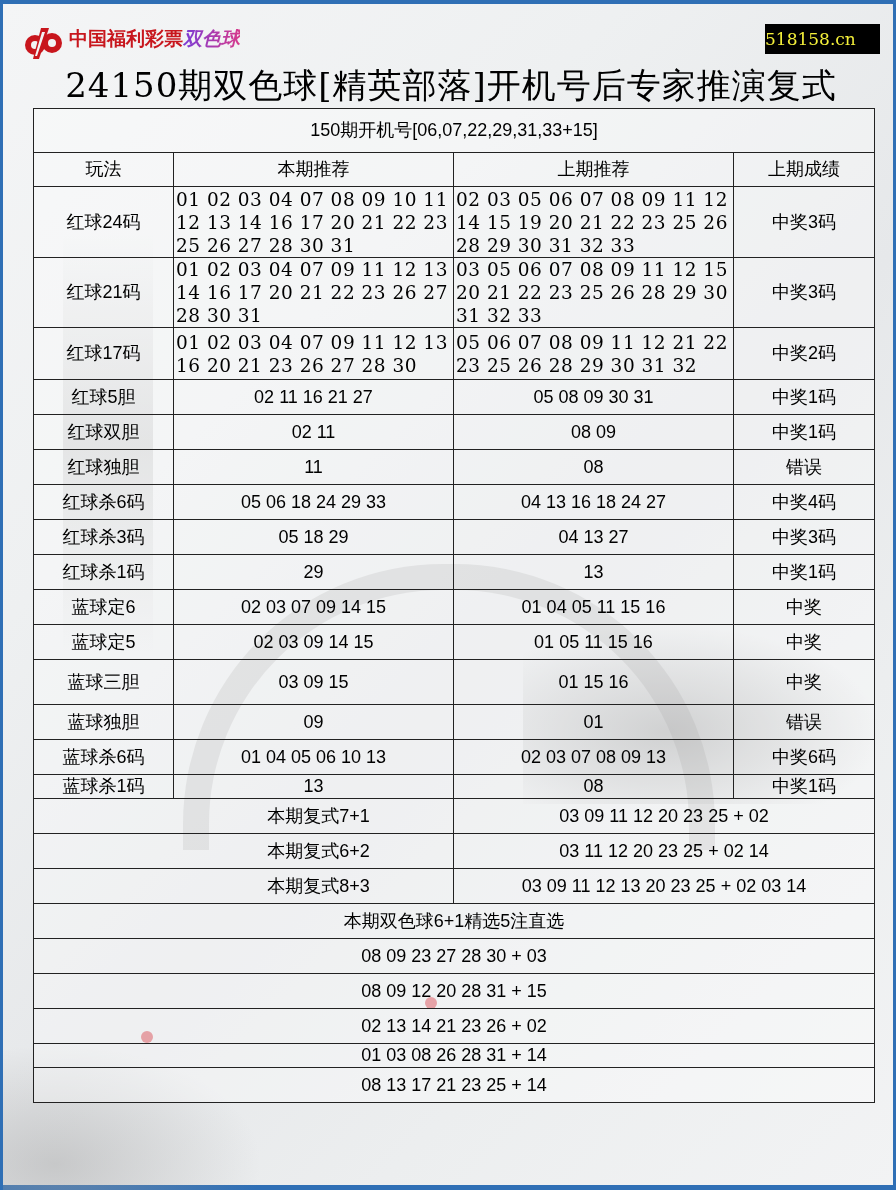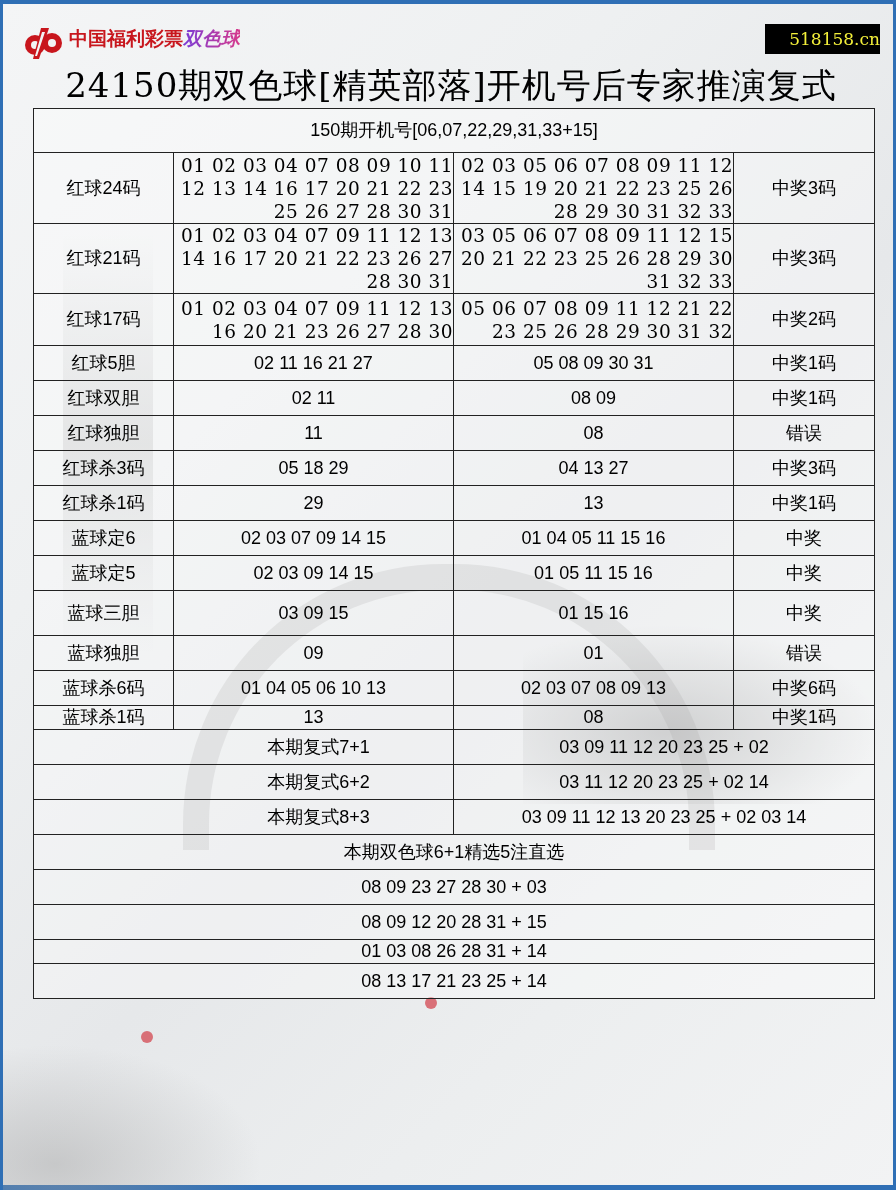--- a/index.html
+++ b/index.html
@@ -10,25 +10,25 @@
   .wm1{left:180px;top:560px;width:480px;height:260px;border:26px solid rgba(150,150,150,.28);border-bottom:none;border-radius:260px 260px 0 0;}
   .wm2{left:520px;top:620px;width:360px;height:180px;background:radial-gradient(ellipse at 40% 60%,rgba(90,90,90,.35),rgba(120,120,120,0) 70%);}
   .wm3{left:60px;top:230px;width:90px;height:420px;background:linear-gradient(180deg,rgba(150,150,150,0),rgba(140,140,140,.25),rgba(150,150,150,0));}
   .wm4{left:0;top:1040px;width:260px;height:150px;background:radial-gradient(ellipse at 20% 80%,rgba(160,160,160,.45),rgba(160,160,160,0) 70%);}
   .crane{position:absolute;width:12px;height:12px;border-radius:50%;background:rgba(210,60,70,.7);}
   .logo{position:absolute;left:18px;top:22px;display:flex;}
   .logo-mark{width:44px;height:34px;position:relative;}
   .logo-mark svg{display:block;}
   .logo-text{font-family:"DejaVu Sans","Liberation Sans",sans-serif;font-weight:bold;font-size:19px;color:#c8161d;margin-left:4px;letter-spacing:0px;}
   .logo-text .ssq{background:linear-gradient(90deg,#7a3bd6,#d63a8c);-webkit-background-clip:text;background-clip:text;color:transparent;font-style:italic;}
-  .badge{position:absolute;left:762px;top:20px;width:115px;height:30px;background:#000;color:#f3ef3a;font-family:"DejaVu Serif","Liberation Serif",serif;font-size:17px;line-height:30px;text-align:right;}
+  .badge{position:absolute;left:762px;top:20px;width:115px;height:30px;background:#000;color:#f3ef3a;font-family:"DejaVu Serif","Liberation Serif",serif;font-size:17px;line-height:30px;text-align:left;}
   .title{position:absolute;left:0;top:58px;width:896px;text-align:center;font-size:34px;color:#000;letter-spacing:1px;line-height:46px;}
   table{position:absolute;left:30px;top:104px;width:841px;border-collapse:collapse;table-layout:fixed;}
   td{border:1.3px solid #222;text-align:center;vertical-align:middle;font-size:18px;color:#000;padding:0;line-height:23px;background:rgba(255,255,255,.35);}
-  td.nums{text-align:right;font-size:18.5px;letter-spacing:0.5px;white-space:pre-line;padding-left:2px;}
+  td.nums{text-align:left;font-size:18.5px;letter-spacing:0.5px;white-space:pre-line;padding-left:2px;}
   .narrow{font-family:"Liberation Sans","DejaVu Sans",sans-serif;font-stretch:condensed;}
   td.dual{text-align:center;padding-left:150px;}
 </style>
 </head>
 <body>
 
 <div class="frame">
   <div class="wm wm1"></div>
   <div class="wm wm2"></div>
   <div class="wm wm3"></div>
@@ -57,20 +57,26 @@
     <colgroup>
       <col style="width:140px">
         <col style="width:280px">
         <col style="width:280px">
         <col style="width:141px">
     </colgroup>
     <tbody>
     <tr style="height:44px">
       <td colspan="4" class="narrow">150期开机号[06,07,22,29,31,33+15]</td>
     </tr>
+    <tr style="height:34px">
+      <td class="narrow">玩法</td>
+      <td class="narrow">本期推荐</td>
+      <td class="narrow">上期推荐</td>
+      <td class="narrow">上期成绩</td>
+    </tr>
 
     <tr style="height:71px">
       <td class="narrow">红球24码</td>
       <td class="nums">01 02 03 04 07 08 09 10 11
 12 13 14 16 17 20 21 22 23
 25 26 27 28 30 31</td>
       <td class="nums">02 03 05 06 07 08 09 11 12
 14 15 19 20 21 22 23 25 26
 28 29 30 31 32 33</td>
       <td class="narrow">中奖3码</td>
@@ -106,20 +112,26 @@
       <td class="narrow">08 09</td>
       <td class="narrow">中奖1码</td>
     </tr>
     <tr style="height:35px">
       <td class="narrow">红球独胆</td>
       <td class="narrow">11</td>
       <td class="narrow">08</td>
       <td class="narrow">错误</td>
     </tr>
     <tr style="height:35px">
+      <td class="narrow">红球杀6码</td>
+      <td class="narrow">05 06 18 24 29 33</td>
+      <td class="narrow">04 13 16 18 24 27</td>
+      <td class="narrow">中奖4码</td>
+    </tr>
+    <tr style="height:35px">
       <td class="narrow">红球杀3码</td>
       <td class="narrow">05 18 29</td>
       <td class="narrow">04 13 27</td>
       <td class="narrow">中奖3码</td>
     </tr>
     <tr style="height:35px">
       <td class="narrow">红球杀1码</td>
       <td class="narrow">29</td>
       <td class="narrow">13</td>
       <td class="narrow">中奖1码</td>
@@ -176,20 +188,23 @@
 
     <tr style="height:35px">
       <td colspan="4" class="narrow">本期双色球6+1精选5注直选</td>
     </tr>
     <tr style="height:35px">
       <td colspan="4" class="narrow">08 09 23 27 28 30 + 03</td>
     </tr>
     <tr style="height:35px">
       <td colspan="4" class="narrow">08 09 12 20 28 31 + 15</td>
     </tr>
+    <tr style="height:35px">
+      <td colspan="4" class="narrow">02 13 14 21 23 26 + 02</td>
+    </tr>
     <tr style="height:21px">
       <td colspan="4" class="narrow">01 03 08 26 28 31 + 14</td>
     </tr>
     <tr style="height:35px">
       <td colspan="4" class="narrow">08 13 17 21 23 25 + 14</td>
     </tr>
   </tbody>
     </table>
 </div>
 

